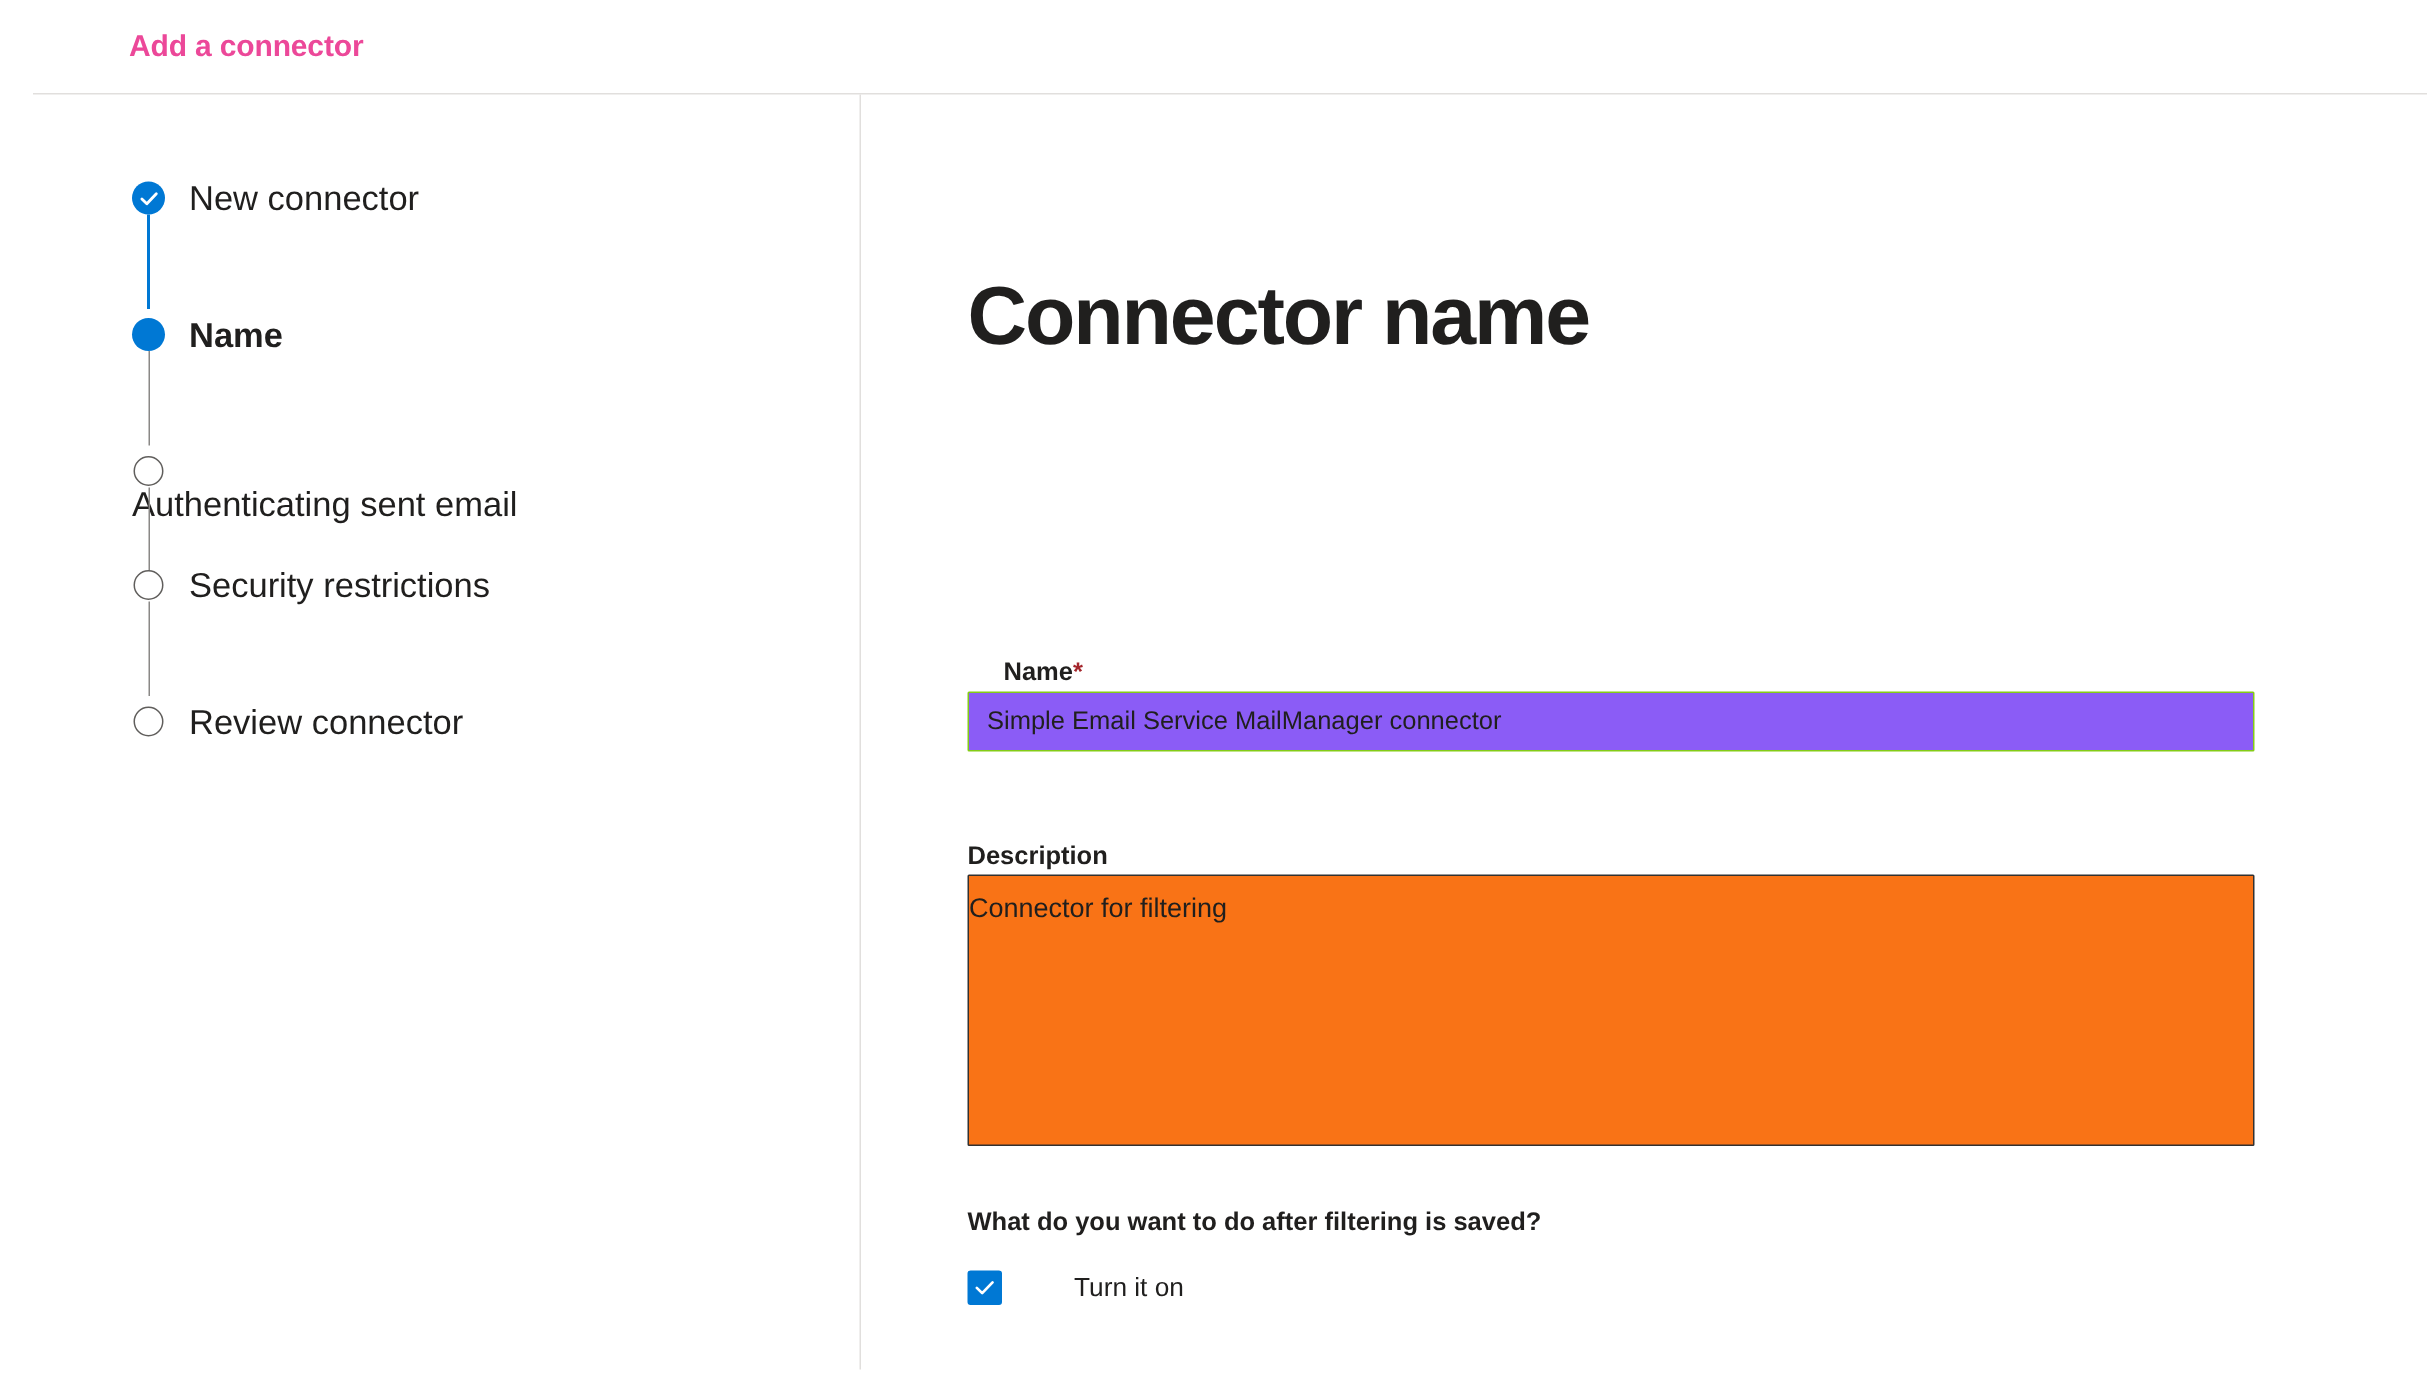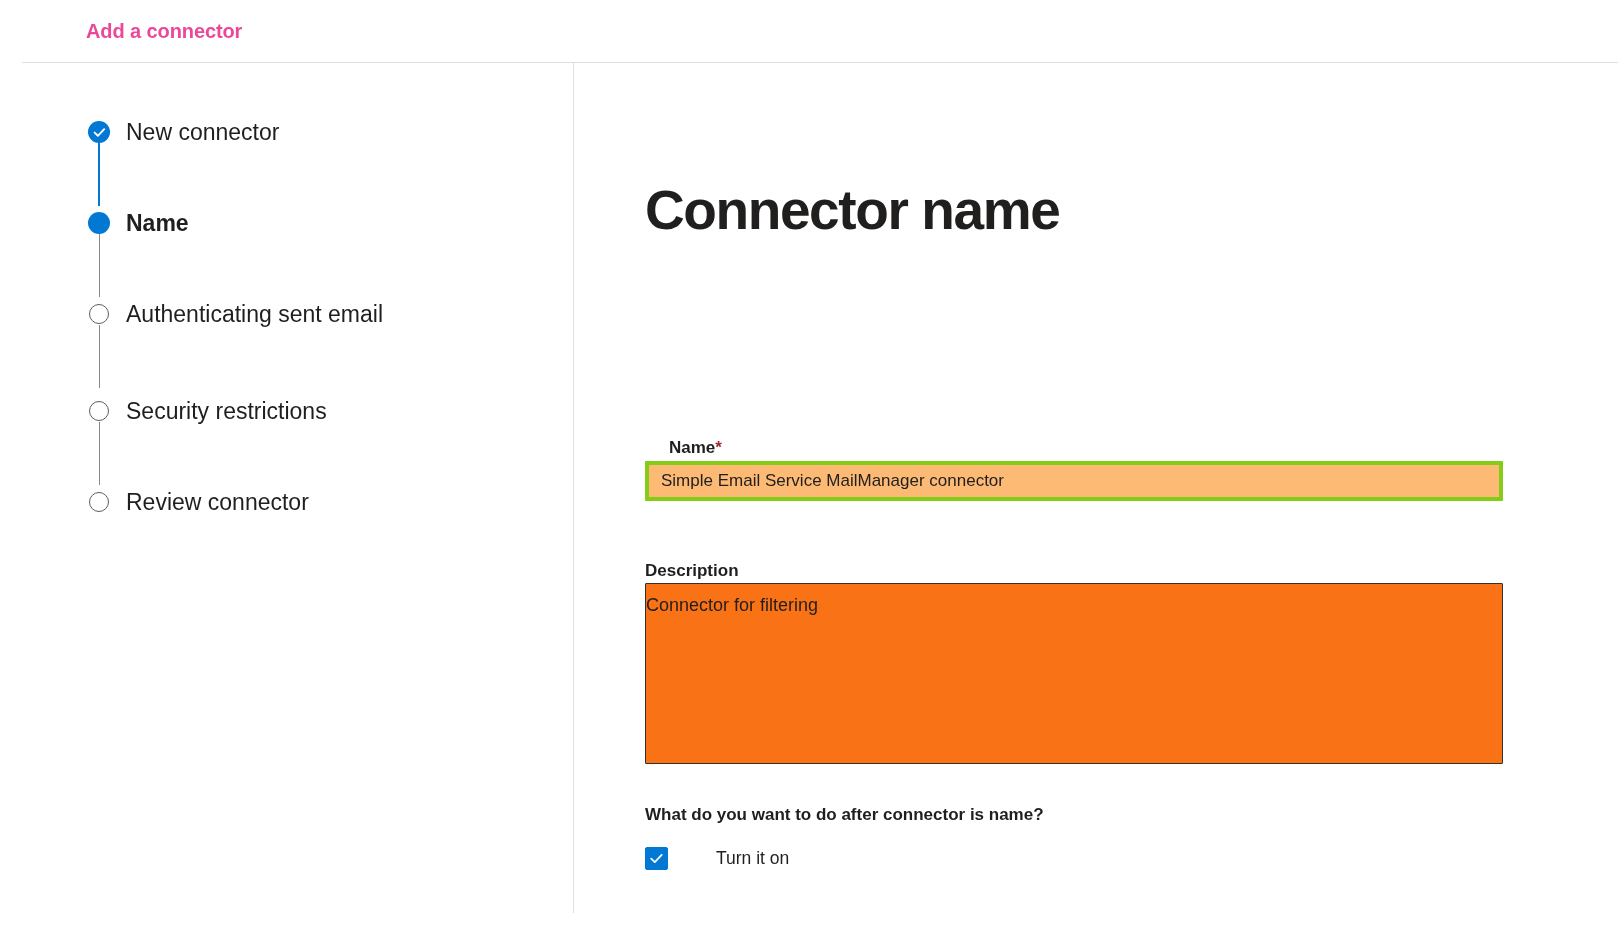--- a/index.html
+++ b/index.html
@@ -173,27 +173,27 @@
     color: #a4262c;
     font-weight: bold;
   }
   .name-input {
     position: absolute;
     top: 398px;
     left: 72px;
     width: 858px;
     height: 40px;
     box-sizing: border-box;
-    border: 4px solid #84cc16;
+    border: 1px solid #84cc16;
     border-radius: 1px;
     padding: 0 12px;
     font-family: "Liberation Sans", sans-serif;
     font-size: 17px;
     color: #201f1e;
-    background: #fdba74;
+    background: #8b5cf6;
     outline: none;
   }
   .field-desc-label {
     position: absolute;
     top: 498px;
     left: 72px;
     font-size: 17px;
     font-weight: bold;
     color: #201f1e;
   }
@@ -277,21 +277,21 @@
         </div>
 
         <div class="step" style="margin-bottom:63px;">
           <div class="step-marker">
             <div class="circle-current"></div>
             <div class="connector-line inactive" style="top:22px;height:63px;"></div>
           </div>
           <div class="step-label current">Name</div>
         </div>
 
-        <div class="step" style="margin-bottom:69px;">
+        <div class="step" style="margin-bottom:48px;flex-direction:column;">
           <div class="step-marker">
             <div class="circle-empty"></div>
             <div class="connector-line inactive" style="top:22px;height:63px;"></div>
           </div>
           <div class="step-label">Authenticating sent email</div>
         </div>
 
         <div class="step" style="margin-bottom:63px;">
           <div class="step-marker">
             <div class="circle-empty"></div>
@@ -317,21 +317,21 @@
 
 
       <div class="field-name-label">
         <span>Name</span><span class="required-star">*</span>
       </div>
       <input class="name-input" type="text" value="Simple Email Service MailManager connector" style="">
 
       <div class="field-desc-label">Description</div>
       <textarea class="desc-input" style="">Connector for filtering</textarea>
 
-      <div class="after-save-label">What do you want to do after connector is name?</div>
+      <div class="after-save-label">What do you want to do after filtering is saved?</div>
 
       <div class="checkbox-row">
         <div class="checkbox">
           <svg width="15" height="15" viewBox="0 0 15 15" aria-hidden="true">
             <path d="M2.2 7.6 L5.8 11.1 L12.7 3.9" fill="none" stroke="#ffffff" stroke-width="1.8" stroke-linecap="round" stroke-linejoin="round"></path>
           </svg>
         </div>
         <div class="checkbox-label">Turn it on</div>
       </div>
 

